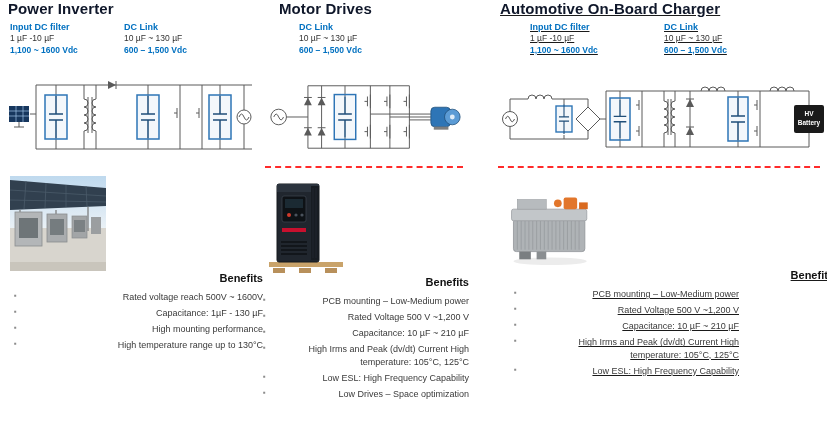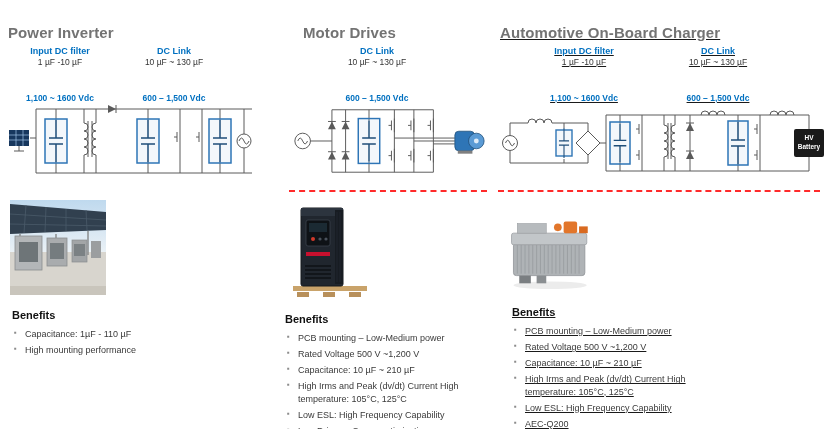--- a/index.html
+++ b/index.html
@@ -3,53 +3,53 @@
 <meta charset="utf-8">
 <style>
   html,body{margin:0;padding:0;}
   body{
     width:827px;height:429px;background:#ffffff;
     font-family:"Liberation Sans", sans-serif;
     position:relative;overflow:hidden;color:#1a1a1a;
   }
   .col{position:absolute;top:0;}
   .col1{left:8px;width:255px;}
-  .col2{left:277px;width:216px;}
+  .col2{left:253px;width:216px;}
   .col3{left:498px;width:336px;text-decoration:underline;}
 
-  .title{font-size:15px;font-weight:bold;color:#737373;margin-top:24px;letter-spacing:.1px;}
+  .title{font-size:15px;font-weight:bold;color:#0f172a;margin-top:0;letter-spacing:.1px;}
   .col2 .title{margin-left:26px;}
   .col3 .title{margin-left:2px;}
 
   .specs{display:flex;margin-top:4px;height:42px;}
   .col1 .specs{padding-left:2px;gap:14px;}
   .col2 .specs{padding-left:46px;}
   .col3 .specs{padding-left:32px;gap:26px;}
-  .spec{width:100px;text-align:center;font-size:8.5px;line-height:1.35;}
+  .spec{width:100px;font-size:8.5px;line-height:1.35;}
   .col2 .spec,.col3 .spec{width:108px;}
   .spec-label{color:#0070C0;font-weight:bold;font-size:9px;}
   .spec-line1{color:#333333;}
-  .spec-line2{color:#0070C0;font-weight:bold;margin-top:24px;}
+  .spec-line2{color:#0070C0;font-weight:bold;}
 
   .circuit{margin-top:6px;height:95px;}
   .col2 .circuit{margin-left:12px;}
   .col3 .circuit{margin-left:0;}
   .circuit svg{display:block;}
 
   .divider-red{border-top:2px dashed #FF2A2A;margin-top:2px;}
   .col2 .divider-red{width:198px;margin-left:12px;}
   .col3 .divider-red{width:322px;}
 
   .photo{margin-top:12px;}
   .photo svg{display:block;}
   .photo-solar{width:96px;height:95px;margin-left:2px;}
   .photo-drive{width:92px;height:97px;margin-left:6px;margin-top:10px;}
   .photo-obc{width:95px;height:82px;margin-left:8px;margin-top:18px;}
 
-  .benefits{margin-top:14px;}
+  .benefits{margin-top:1px;text-align:right;}
   .col2 .benefits{margin-left:4px;}
   .col3 .benefits{margin-left:10px;}
   .benefits-title{font-size:11px;font-weight:bold;color:#111111;margin-left:4px;}
   .benefit-list{list-style:none;margin:7px 0 0;padding:0 0 0 6px;}
   .benefit{font-size:9px;color:#3a3a3a;line-height:1.35;margin-bottom:4px;
            position:relative;padding-left:11px;}
   .col2 .benefit{max-width:196px;}
   .col3 .benefit{max-width:214px;}
   .benefit::before{content:"▪";position:absolute;left:0;top:0;color:#8c8c8c;font-size:8px;}
 </style>
@@ -146,22 +146,24 @@
       <rect x="40" y="43" width="14" height="16" fill="#757C7F"></rect>
       <rect x="62" y="40" width="15" height="22" fill="#A2A5A7" stroke="#8A8D8F" stroke-width="0.7"></rect>
       <rect x="64" y="44" width="11" height="12" fill="#7B8184"></rect>
       <rect x="81" y="41" width="10" height="17" fill="#9B9EA0"></rect>
     </svg>
   </div>
 
   <div class="benefits">
     <div class="benefits-title">Benefits</div>
     <ul class="benefit-list">
-      <li class="benefit">Capacitance: 1µF - 110 µF</li>
+      <li class="benefit">Rated voltage reach 500V ~ 1600V</li>
+      <li class="benefit">Capacitance: 1µF - 130 µF</li>
       <li class="benefit">High mounting performance</li>
+      <li class="benefit">High temperature range up to 130°C</li>
     </ul>
   </div>
 </div>
 
 <div class="col col2">
   <div class="title">Motor Drives</div>
 
   <div class="specs">
     <div class="spec">
       <div class="spec-label">DC Link</div>
@@ -365,16 +367,15 @@
   </div>
 
   <div class="benefits">
     <div class="benefits-title">Benefits</div>
     <ul class="benefit-list">
       <li class="benefit">PCB mounting – Low-Medium power</li>
       <li class="benefit">Rated Voltage 500 V ~1,200 V</li>
       <li class="benefit">Capacitance: 10 µF ~ 210 µF</li>
       <li class="benefit">High Irms and Peak (dv/dt) Current High temperature: 105°C, 125°C</li>
       <li class="benefit">Low ESL: High Frequency Capability</li>
-      <li class="benefit">AEC-Q200</li>
     </ul>
   </div>
 </div>
 
 </body></html>

